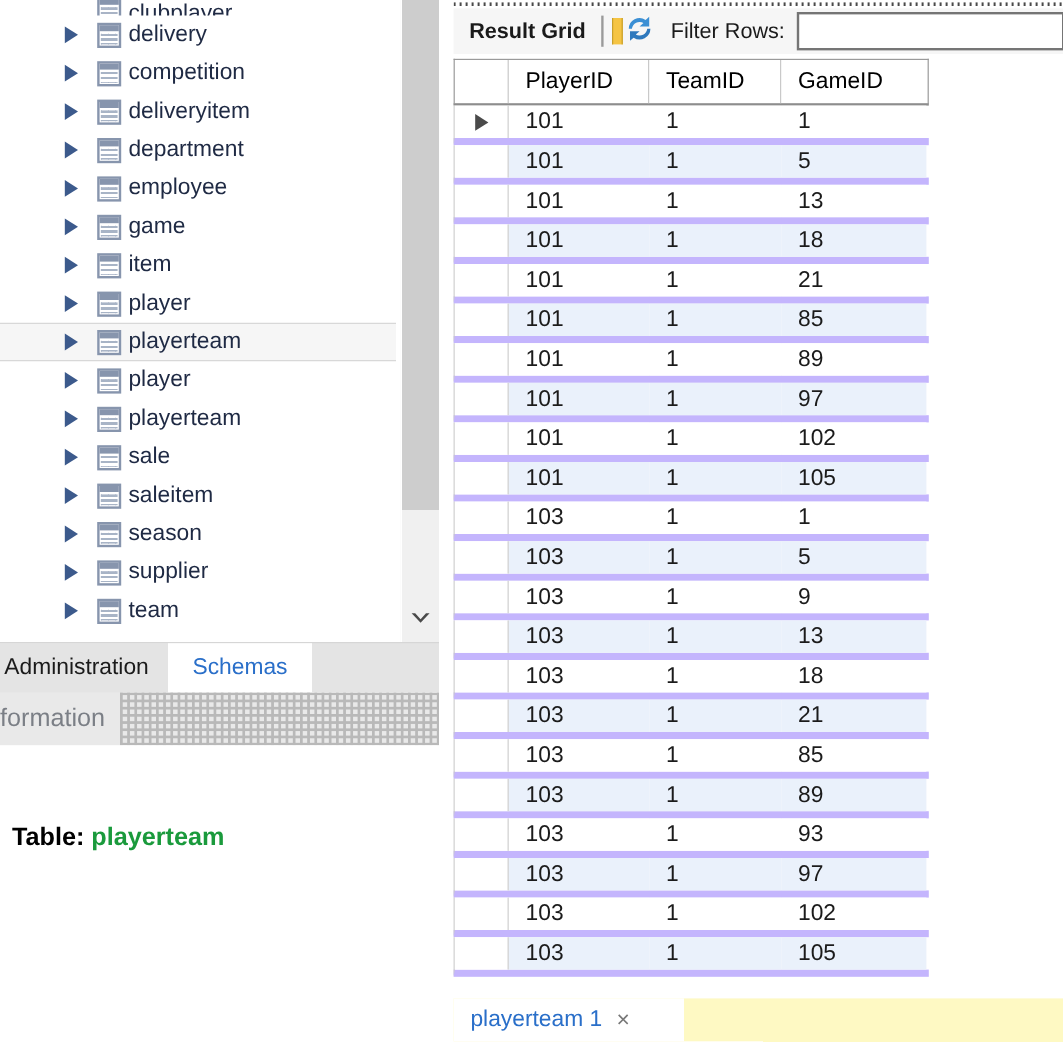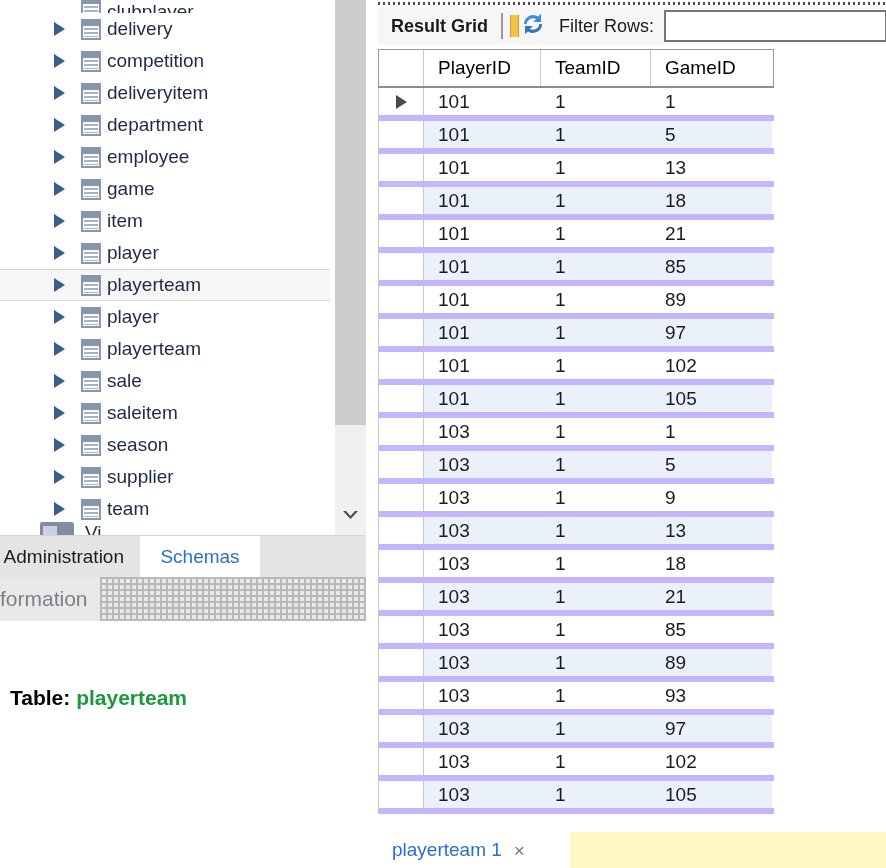--- a/index.html
+++ b/index.html
@@ -419,24 +419,20 @@
             <span class="table-icon"></span>
             <span class="tree-label">supplier</span>
           </div>
           <div class="tree-row">
             <span class="arrow-icon"></span>
             <span class="table-icon"></span>
             <span class="tree-label">team</span>
           </div>
         </div>
 
-      <div class="folder-row">
-        <span class="folder-icon"></span>
-        <span class="folder-label">Vi</span>
-      </div>
 
       <div id="tree-scroll-track">
         <div id="tree-scroll-thumb"></div>
         <div id="tree-scroll-down">
           <svg width="17" height="11" viewBox="0 0 17 11">
             <path d="M1 1 L8.5 9 L16 1 L13 1 L8.5 6 L4 1 Z" fill="#4a4a4a"></path>
           </svg>
         </div>
       </div>
     </div>

